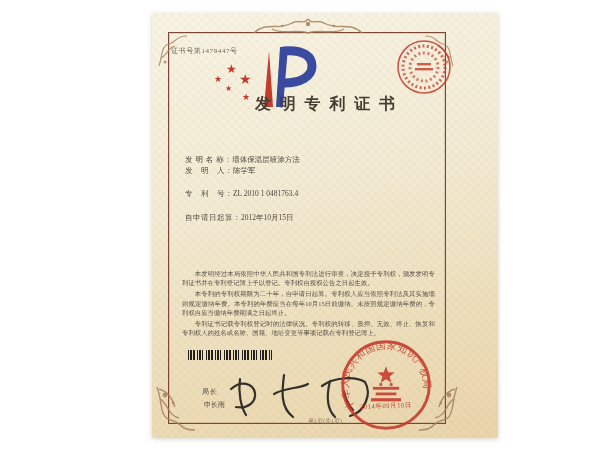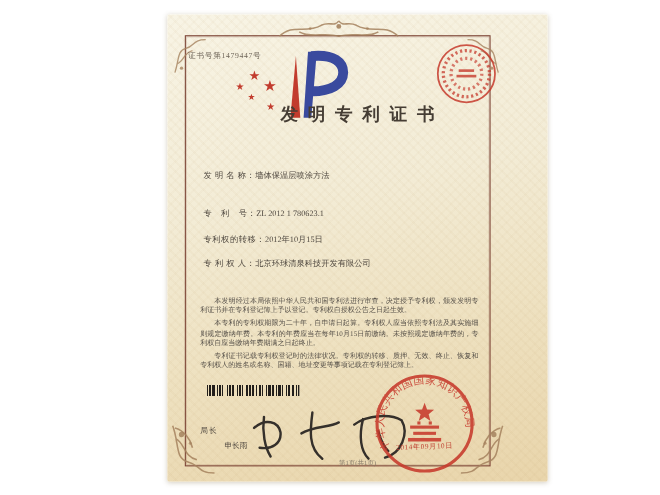--- a/index.html
+++ b/index.html
@@ -19,21 +19,21 @@
   .logo{position:absolute;left:60px;top:32px;width:112px;height:66px;}
   .logo .star{position:absolute;color:#c23b2d;line-height:1;}
   .row{position:absolute;left:33px;width:250px;font-size:7.5px;color:#4e473f;white-space:nowrap;}
   .row .lbl{letter-spacing:.5px;}
   .paras{position:absolute;left:30px;top:256px;width:253px;color:#565049;}
   .paras p{margin:0 0 1.5px 0;font-size:6.4px;line-height:9.4px;text-indent:2em;text-align:justify;}
   .barcode{position:absolute;left:36px;top:337px;width:84px;height:10px;
     background-image:
       repeating-linear-gradient(90deg,#221e1b 0 1px,rgba(0,0,0,0) 1px 2px,#221e1b 2px 4px,rgba(0,0,0,0) 4px 5px,#221e1b 5px 6px,rgba(0,0,0,0) 6px 9px),
       repeating-linear-gradient(90deg,#221e1b 0 1px,rgba(0,0,0,0) 1px 6px);}
-  .sig-title{position:absolute;left:30px;top:374px;font-size:7px;color:#4e473f;letter-spacing:1px;}
+  .sig-title{position:absolute;left:50px;top:374px;font-size:7px;color:#4e473f;letter-spacing:1px;}
   .sig-name{position:absolute;left:36px;top:387px;font-size:7px;color:#4e473f;margin-left:16px;}
   .signature{position:absolute;left:70px;top:350px;}
   .seal-big{position:absolute;left:187px;top:325px;}
   .seal-date{position:absolute;left:184px;top:389px;width:100px;text-align:center;font-size:6.6px;
     color:#c04434;transform:rotate(-2deg);letter-spacing:.5px;}
   .page-ind{position:absolute;left:0;top:404px;width:100%;text-align:center;font-size:6px;color:#857a68;}
   .mini-seal{position:absolute;left:243px;top:25px;}
   .lace{position:absolute;color:#a5825e;}
   svg text{font-family:"Liberation Serif","DejaVu Serif",serif;}
 </style>
@@ -109,28 +109,28 @@
       <circle cx="29" cy="29" r="14" fill="none" stroke="#c6392c" stroke-width="3" stroke-dasharray="2 2.6" opacity="0.65"></circle>
       <rect x="22" y="25" width="14" height="2.4" fill="#c6392c" opacity="0.8"></rect>
       <rect x="20" y="30" width="18" height="2.4" fill="#c6392c" opacity="0.8"></rect>
     </svg>
 
     <div class="title">发明专利证书</div>
 
     <div class="row" style="top:130px;margin-top:12px;">
       <span class="lbl">发 明 名 称：</span><span>墙体保温层喷涂方法</span>
     </div>
+    <div class="row" style="top:153px;">
+      <span class="lbl">发　明　人：</span><span>陈学军</span>
+    </div>
     <div class="row" style="top:176px;">
-      <span class="lbl">专　利　号：</span><span>ZL 2012 1 780623.1</span>
+      <span class="lbl">专　利　号：</span><span>ZL 2010 1 0481763.4</span>
     </div>
     <div class="row" style="top:200px;">
-      <span class="lbl">专利权的转移：</span><span>2012年10月15日</span>
-    </div>
-    <div class="row" style="top:222px;">
-      <span class="lbl">专 利 权 人：</span><span>北京环球清泉科技开发有限公司</span>
+      <span class="lbl">自申请日起算：</span><span>2012年10月15日</span>
     </div>
 
     <div class="paras">
       <p>本发明经过本局依照中华人民共和国专利法进行审查，决定授予专利权，颁发发明专利证书并在专利登记簿上予以登记。专利权自授权公告之日起生效。</p>
       <p>本专利的专利权期限为二十年，自申请日起算。专利权人应当依照专利法及其实施细则规定缴纳年费。本专利的年费应当在每年10月15日前缴纳。未按照规定缴纳年费的，专利权自应当缴纳年费期满之日起终止。</p>
       <p>专利证书记载专利权登记时的法律状况。专利权的转移、质押、无效、终止、恢复和专利权人的姓名或名称、国籍、地址变更等事项记载在专利登记簿上。</p>
     </div>
 
     <div class="barcode"></div>
 

